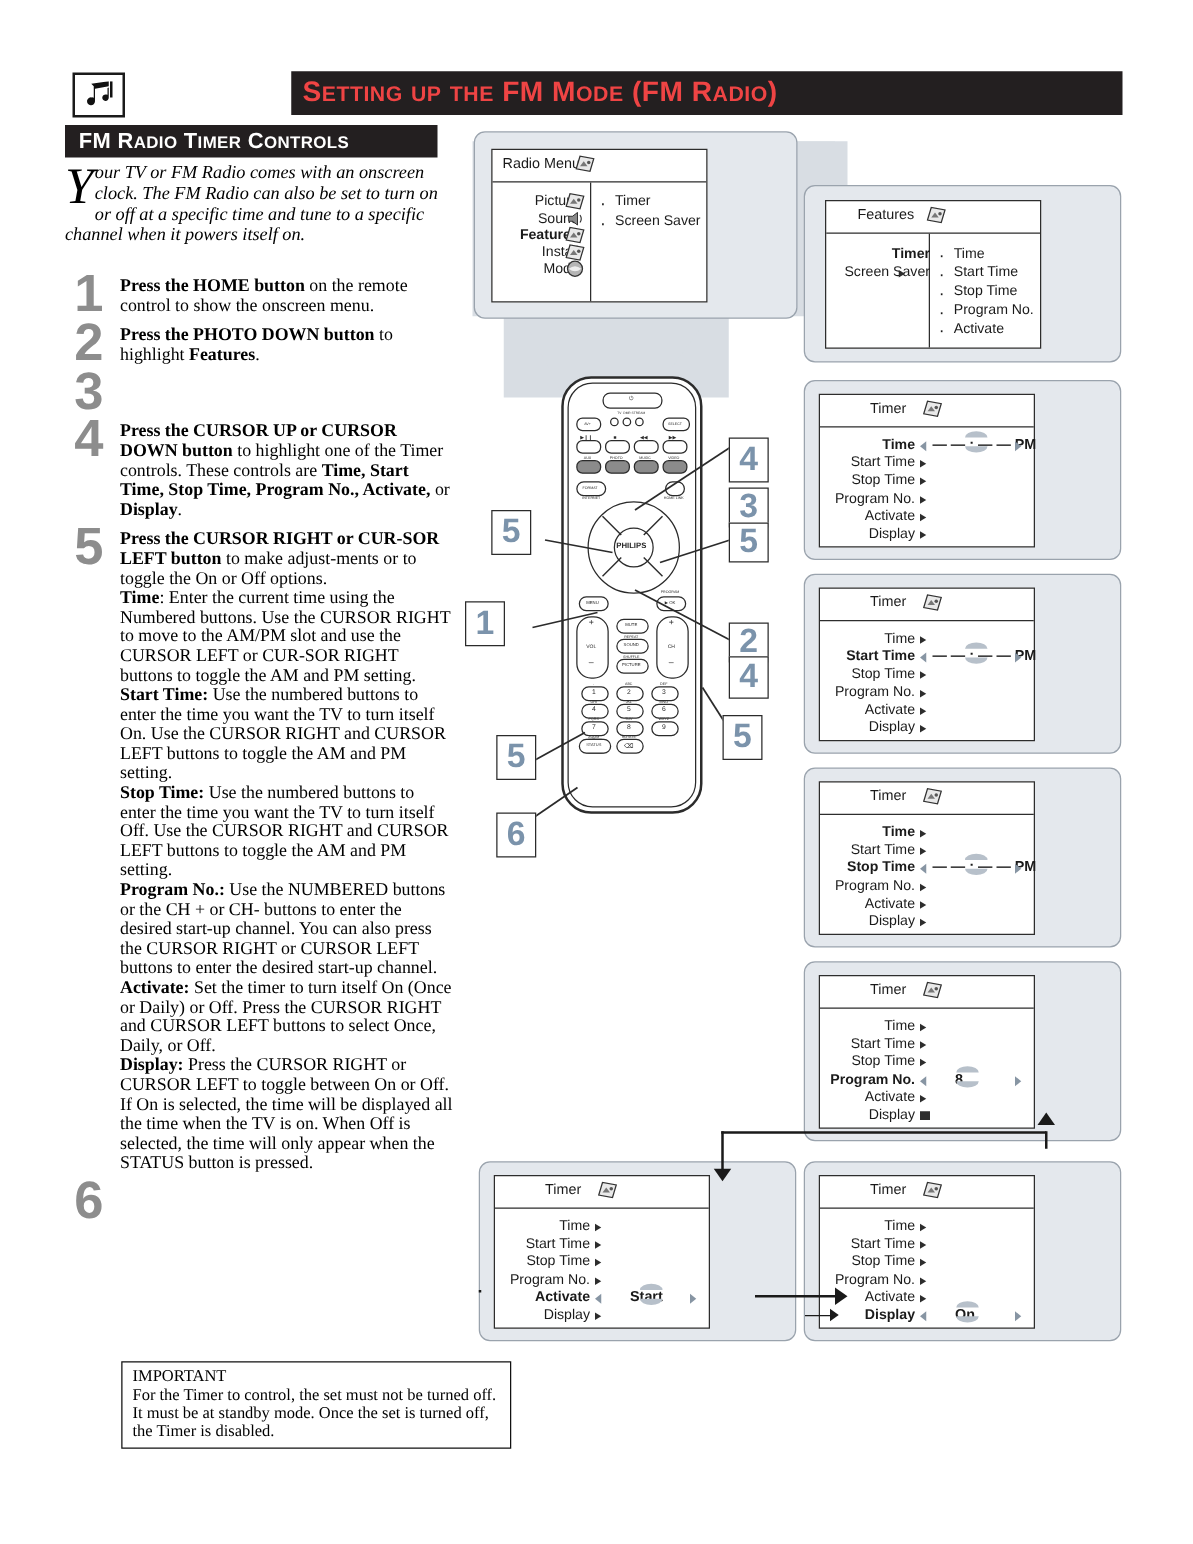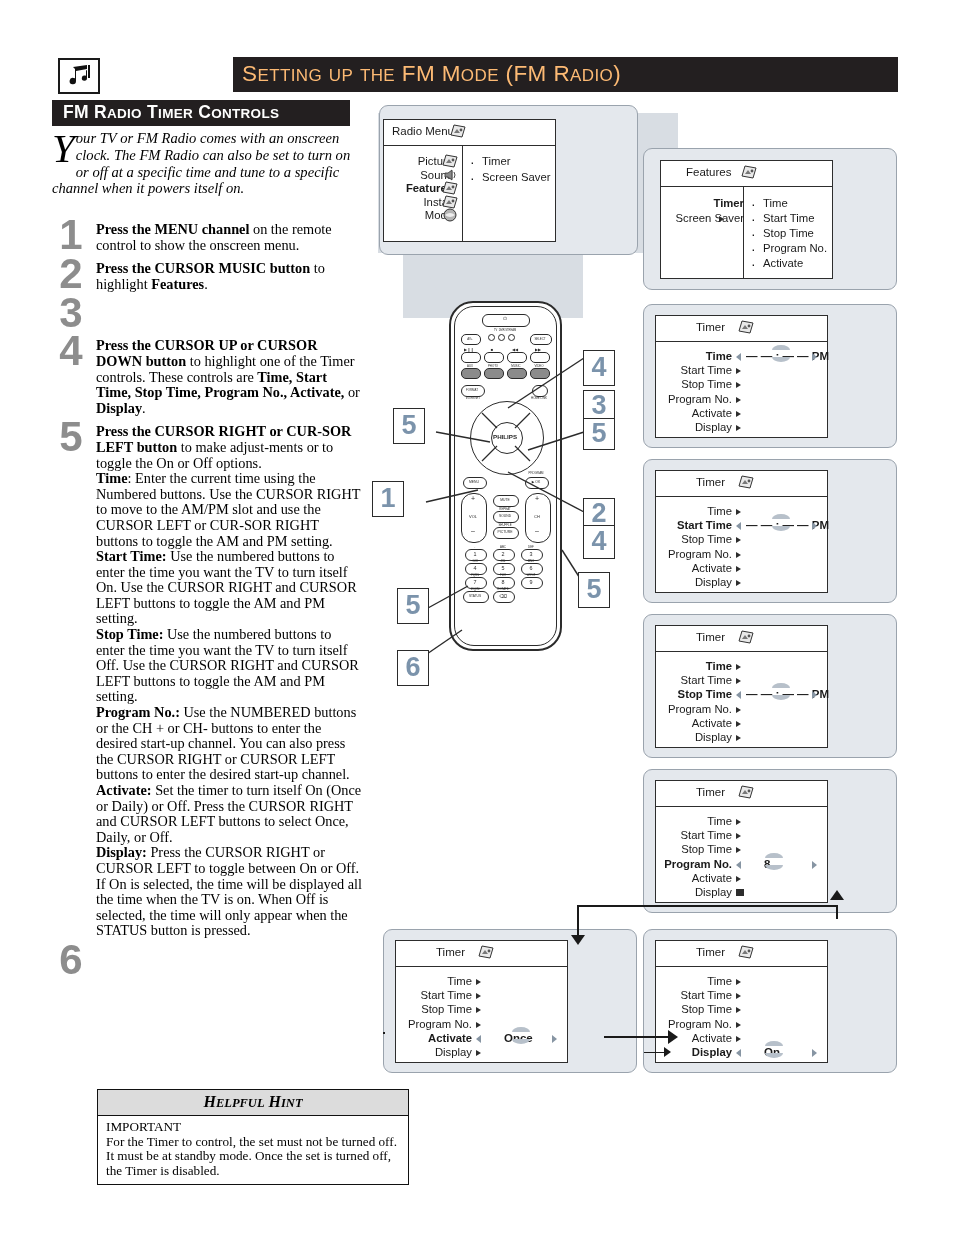--- a/index.html
+++ b/index.html
@@ -4,22 +4,22 @@
 <style>
   html,body{margin:0;padding:0;background:#fff;}
   body{width:954px;height:1235px;position:relative;font-family:"Liberation Serif",serif;color:#000;}
   .page{position:absolute;left:0;top:0;width:954px;height:1235px;overflow:hidden;}
 
   
   .hdr-icon{position:absolute;left:58px;top:58px;width:38px;height:32px;border:2px solid #1a1a1a;background:#fff;
             display:flex;align-items:center;justify-content:center;}
   .hdr-icon svg{display:block;}
   .hdr-bar{position:absolute;left:233px;top:57px;width:665px;height:35px;background:#231f20;}
-  .hdr-bar .t{position:absolute;left:9px;top:4px;color:#fdba74;font-family:"Liberation Sans",sans-serif;
-              font-weight:normal;font-size:22.5px;letter-spacing:.4px;white-space:nowrap;}
+  .hdr-bar .t{position:absolute;left:9px;top:4px;color:#ef4444;font-family:"Liberation Sans",sans-serif;
+              font-weight:bold;font-size:22.5px;letter-spacing:.4px;white-space:nowrap;}
   .sc{font-size:17px;}
 
   
   .sec-bar{position:absolute;left:52px;top:100px;width:298px;height:26px;background:#231f20;}
   .sec-bar .t{position:absolute;left:11px;top:2px;color:#fff;font-family:"Liberation Sans",sans-serif;
               font-weight:bold;font-size:17.5px;letter-spacing:.3px;white-space:nowrap;}
   .sec-bar .sc{font-size:13.5px;}
 
   
   .intro{position:absolute;left:52px;top:130px;width:300px;font-style:italic;font-size:14.6px;line-height:16.8px;}
@@ -117,62 +117,61 @@
     <div class="t"><span>FM R</span><span class="sc">ADIO</span> <span>T</span><span class="sc">IMER</span> <span>C</span><span class="sc">ONTROLS</span></div>
   </div>
 
   <div class="intro">
     <span class="dropcap">Y</span><span>our TV or FM Radio comes with an onscreen clock. The FM Radio can also be set to turn on or off at a specific time and tune to a specific channel when it powers itself on.</span>
   </div>
 
   <div class="steps" id="steps">
       <div class="step">
         <div class="num">1</div>
-        <div class="body"><b>Press the MENU channel</b> on the remote control to show the onscreen menu.</div>
+        <div class="body"><b>Press the HOME button</b> on the remote control to show the onscreen menu.</div>
       </div>
       <div class="step">
         <div class="num">2</div>
-        <div class="body"><b>Press the CURSOR MUSIC button</b> to highlight <b>Features</b>.</div>
+        <div class="body"><b>Press the PHOTO DOWN button</b> to highlight <b>Features</b>.</div>
       </div>
       <div class="step">
         <div class="num">3</div>
       </div>
       <div class="step">
         <div class="num">4</div>
         <div class="body"><b>Press the CURSOR UP or CURSOR DOWN button</b> to highlight one of the Timer controls. These controls are <b>Time, Start Time, Stop Time, Program No., Activate,</b> or <b>Display</b>.</div>
       </div>
       <div class="step">
         <div class="num">5</div>
         <div class="body"><b>Press the CURSOR RIGHT or CUR-SOR LEFT button</b> to make adjust-ments or to toggle the On or Off options.<br><b>Time</b>: Enter the current time using the Numbered buttons. Use the CURSOR RIGHT to move to the AM/PM slot and use the CURSOR LEFT or CUR-SOR RIGHT buttons to toggle the AM and PM setting.<br><b>Start Time:</b> Use the numbered buttons to enter the time you want the TV to turn itself On. Use the CURSOR RIGHT and CURSOR LEFT buttons to toggle the AM and PM setting.<br><b>Stop Time:</b> Use the numbered buttons to enter the time you want the TV to turn itself Off. Use the CURSOR RIGHT and CURSOR LEFT buttons to toggle the AM and PM setting.<br><b>Program No.:</b> Use the NUMBERED buttons or the CH + or CH- buttons to enter the desired start-up channel.  You can also press the CURSOR RIGHT or CURSOR LEFT buttons to enter the desired start-up channel.<br><b>Activate:</b> Set the timer to turn itself On (Once or Daily) or Off. Press the CURSOR RIGHT and CURSOR LEFT buttons to select Once, Daily, or Off.<br><b>Display:</b> Press the CURSOR RIGHT or CURSOR LEFT to toggle between On or Off. If On is selected, the time will be displayed all the time when the TV is on. When Off is selected, the time will only appear when the STATUS button is pressed.</div>
       </div>
       <div class="step">
         <div class="num">6</div>
       </div>
     </div>
 
   <div class="hint">
-    <div class="hh"><span>H</span><span class="sc">ELPFUL</span> <span>H</span><span class="sc">INT</span></div>
     <div class="hb">
       <span class="imp">IMPORTANT</span><br>
       <span>For the Timer to control, the set must not be turned off. It must be at standby mode. Once the set is turned off, the Timer is disabled.</span>
     </div>
   </div>
 
 
   <svg class="cone" style="left:378px;top:113px;width:300px;height:140px;" viewBox="0 0 300 140">
     <path d="M160 10 C230 8 260 30 290 52 L290 0 L160 0 Z" fill="#d8dde3"></path>
     <path d="M160 62 C225 55 250 72 292 100 L294 56 C262 34 232 14 162 14 Z" fill="#d8dde3"></path>
   </svg>
   <svg class="cone" style="left:403px;top:248px;width:180px;height:70px;" viewBox="0 0 180 70">
     <path d="M12 0 L168 0 L120 66 L46 66 Z" fill="#d8dde3"></path>
   </svg>
 
   <div id="osd-root">
       <div class="panel" style="left:379px;top:105px;width:257px;height:148px;">
-        <div class="screen" style="left:3px;top:13px;width:171px;height:121px;">
+        <div class="screen" style="left:13px;top:13px;width:171px;height:121px;">
           <div class="scr-title">
             <div class="lbl" style="left:8px;">Radio Menu</div>
             <svg class="picto" style="left:66px;top:4px;" viewBox="0 0 16 14">
               <path d="M1 11 L4 1 L15 3 L12 13 Z" fill="#e9e9e9" stroke="#333" stroke-width="1"></path>
               <path d="M4 9 L7 5 L10 9 Z" fill="#777"></path>
               <circle cx="11" cy="6" r="1.4" fill="#555"></circle>
             </svg>
           </div>
           <div class="scr-body">
             <div class="vdiv" style="left:78px;"></div>
@@ -374,21 +373,21 @@
             <div class="mi " style="right:95px;top:8px;">Time</div>
             <div class="arw" style="left:80px;top:12px;"></div>
             <div class="mi " style="right:95px;top:22.2px;">Start Time</div>
             <div class="arw" style="left:80px;top:26.2px;"></div>
             <div class="mi " style="right:95px;top:36.4px;">Stop Time</div>
             <div class="arw" style="left:80px;top:40.4px;"></div>
             <div class="mi " style="right:95px;top:50.599999999999994px;">Program No.</div>
             <div class="arw" style="left:80px;top:54.599999999999994px;"></div>
             <div class="mi b" style="right:95px;top:64.8px;">Activate</div>
             <div class="arwL" style="left:80px;top:67.8px;"></div>
-            <div class="val" style="left:108px;top:64.8px;">Once</div>
+            <div class="val" style="left:108px;top:64.8px;">Start</div>
             <div class="updn" style="left:116px;top:59.8px;">
               <i></i>
               <i class="d"></i>
             </div>
             <div class="arwR" style="left:156px;top:67.8px;"></div>
             <div class="mi " style="right:95px;top:79px;">Display</div>
             <div class="arw" style="left:80px;top:83px;"></div>
           </div>
         </div>
       </div>

